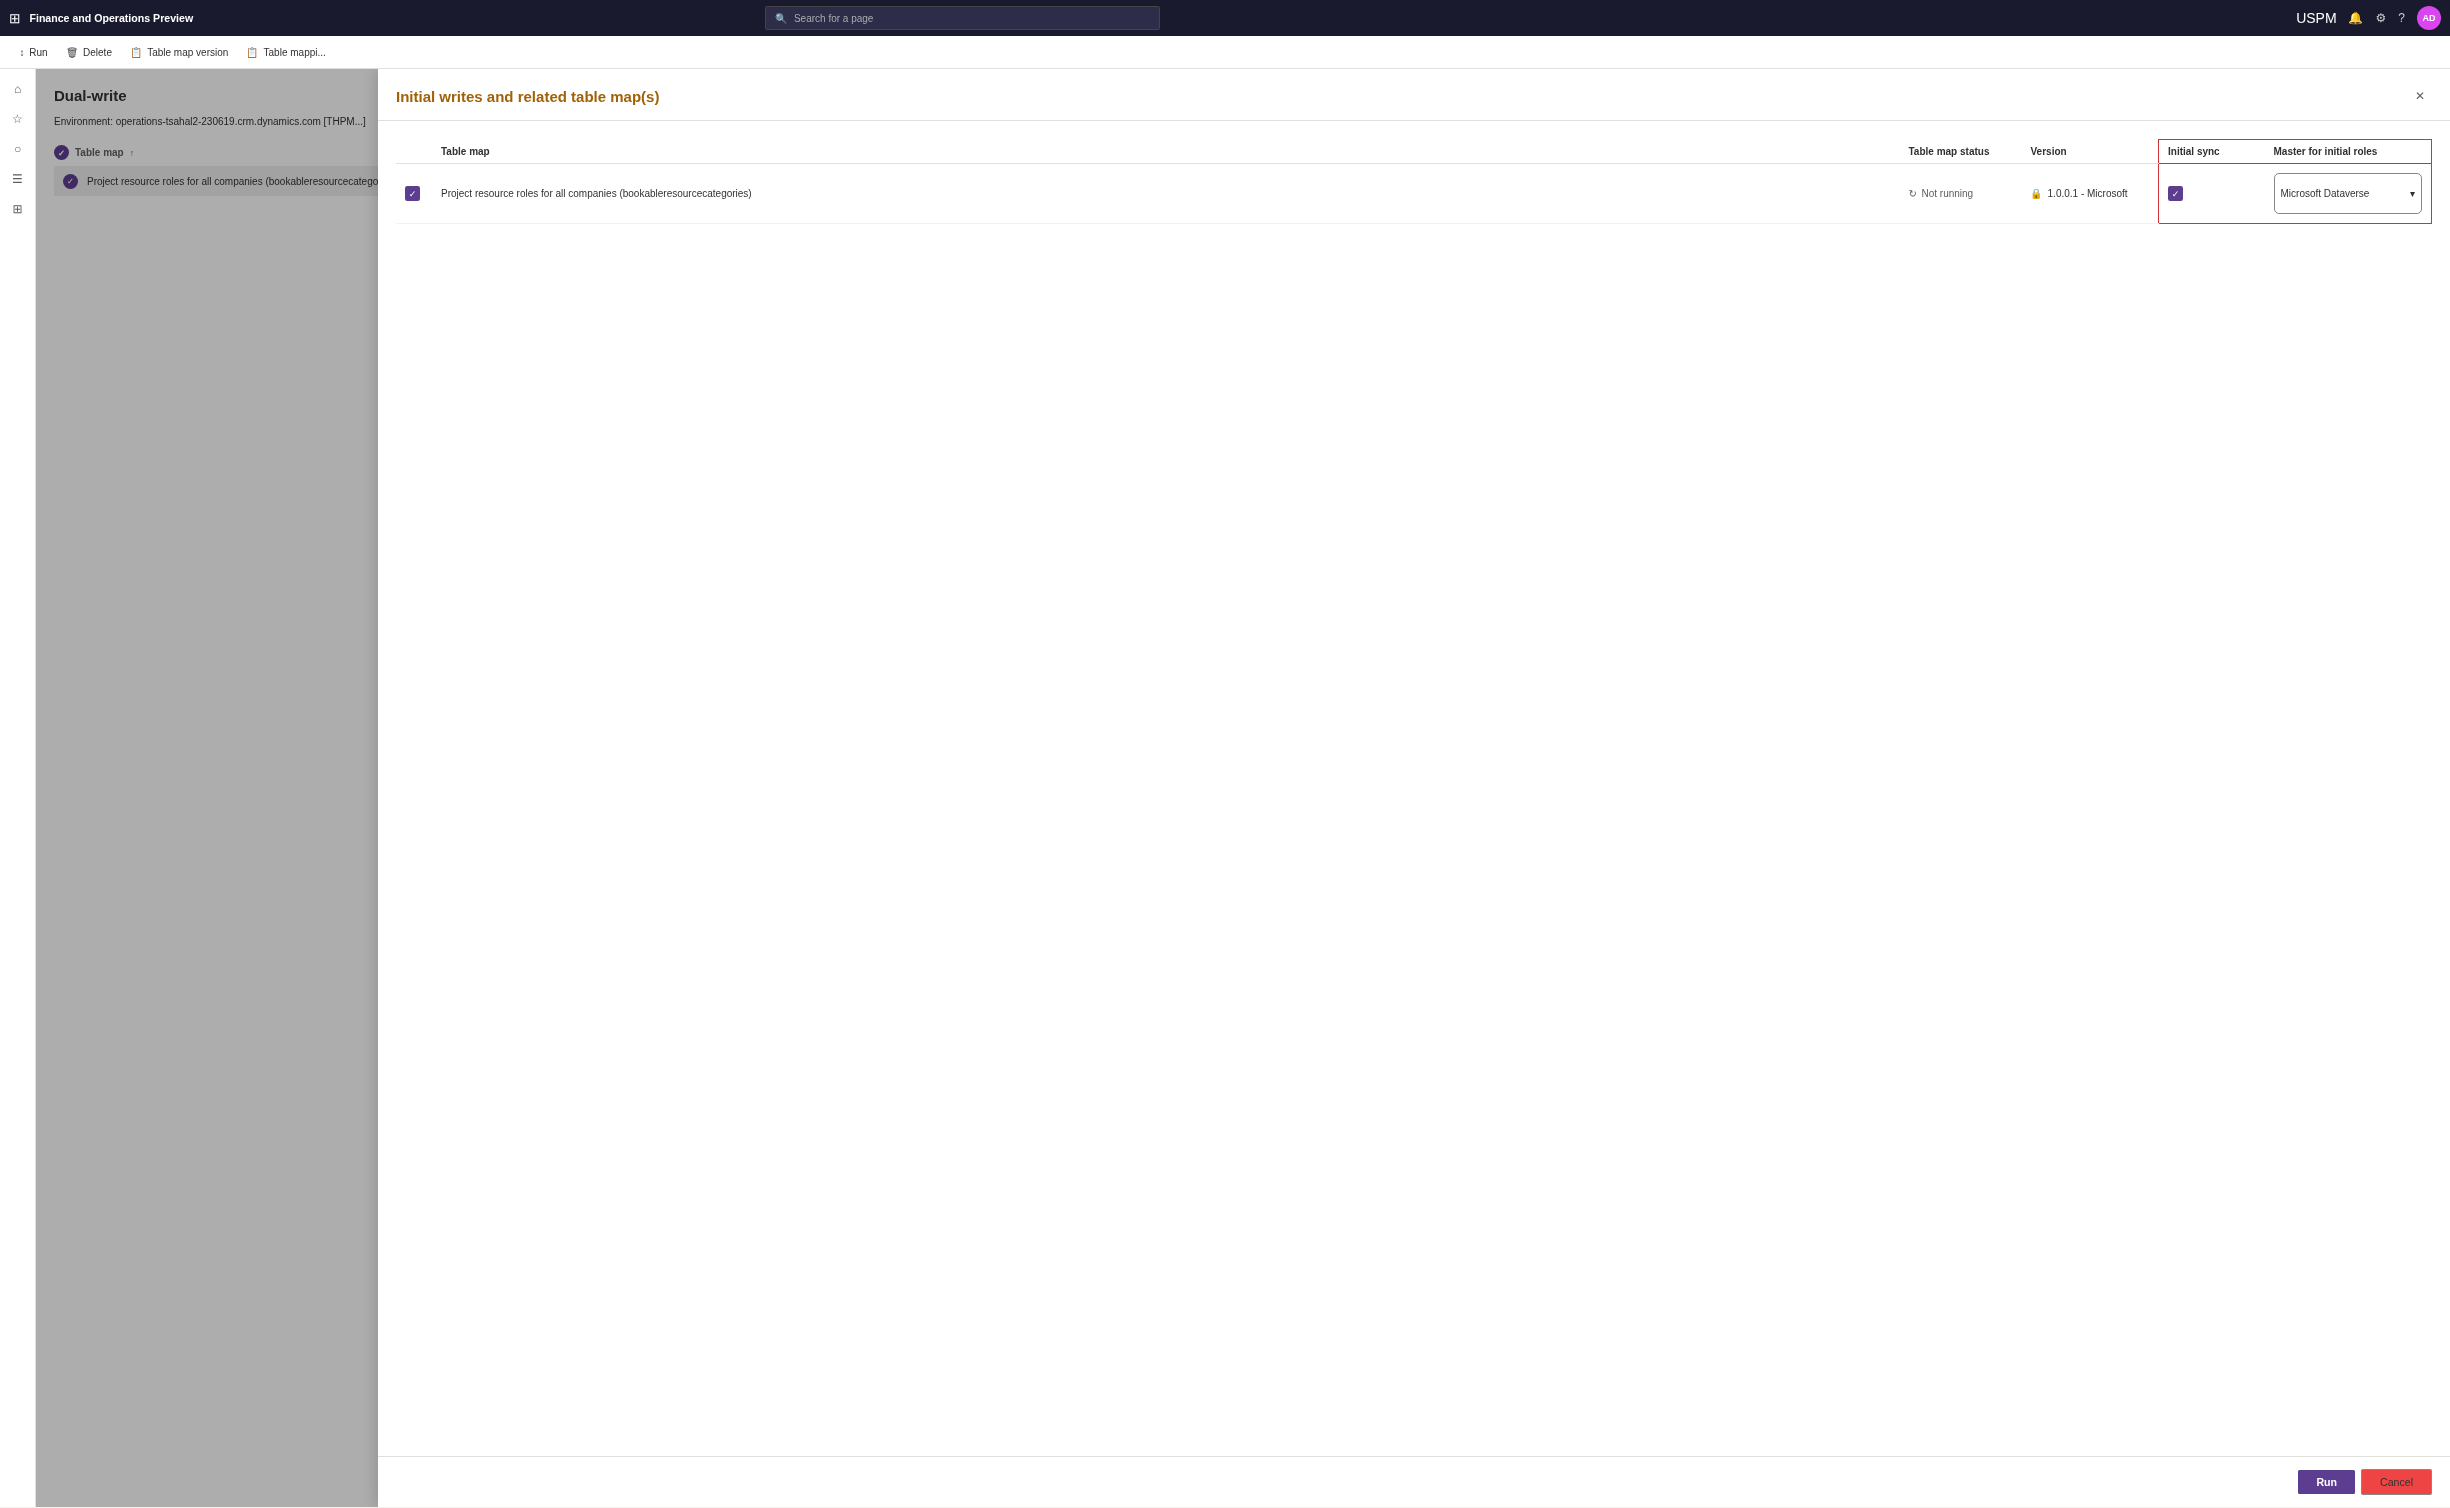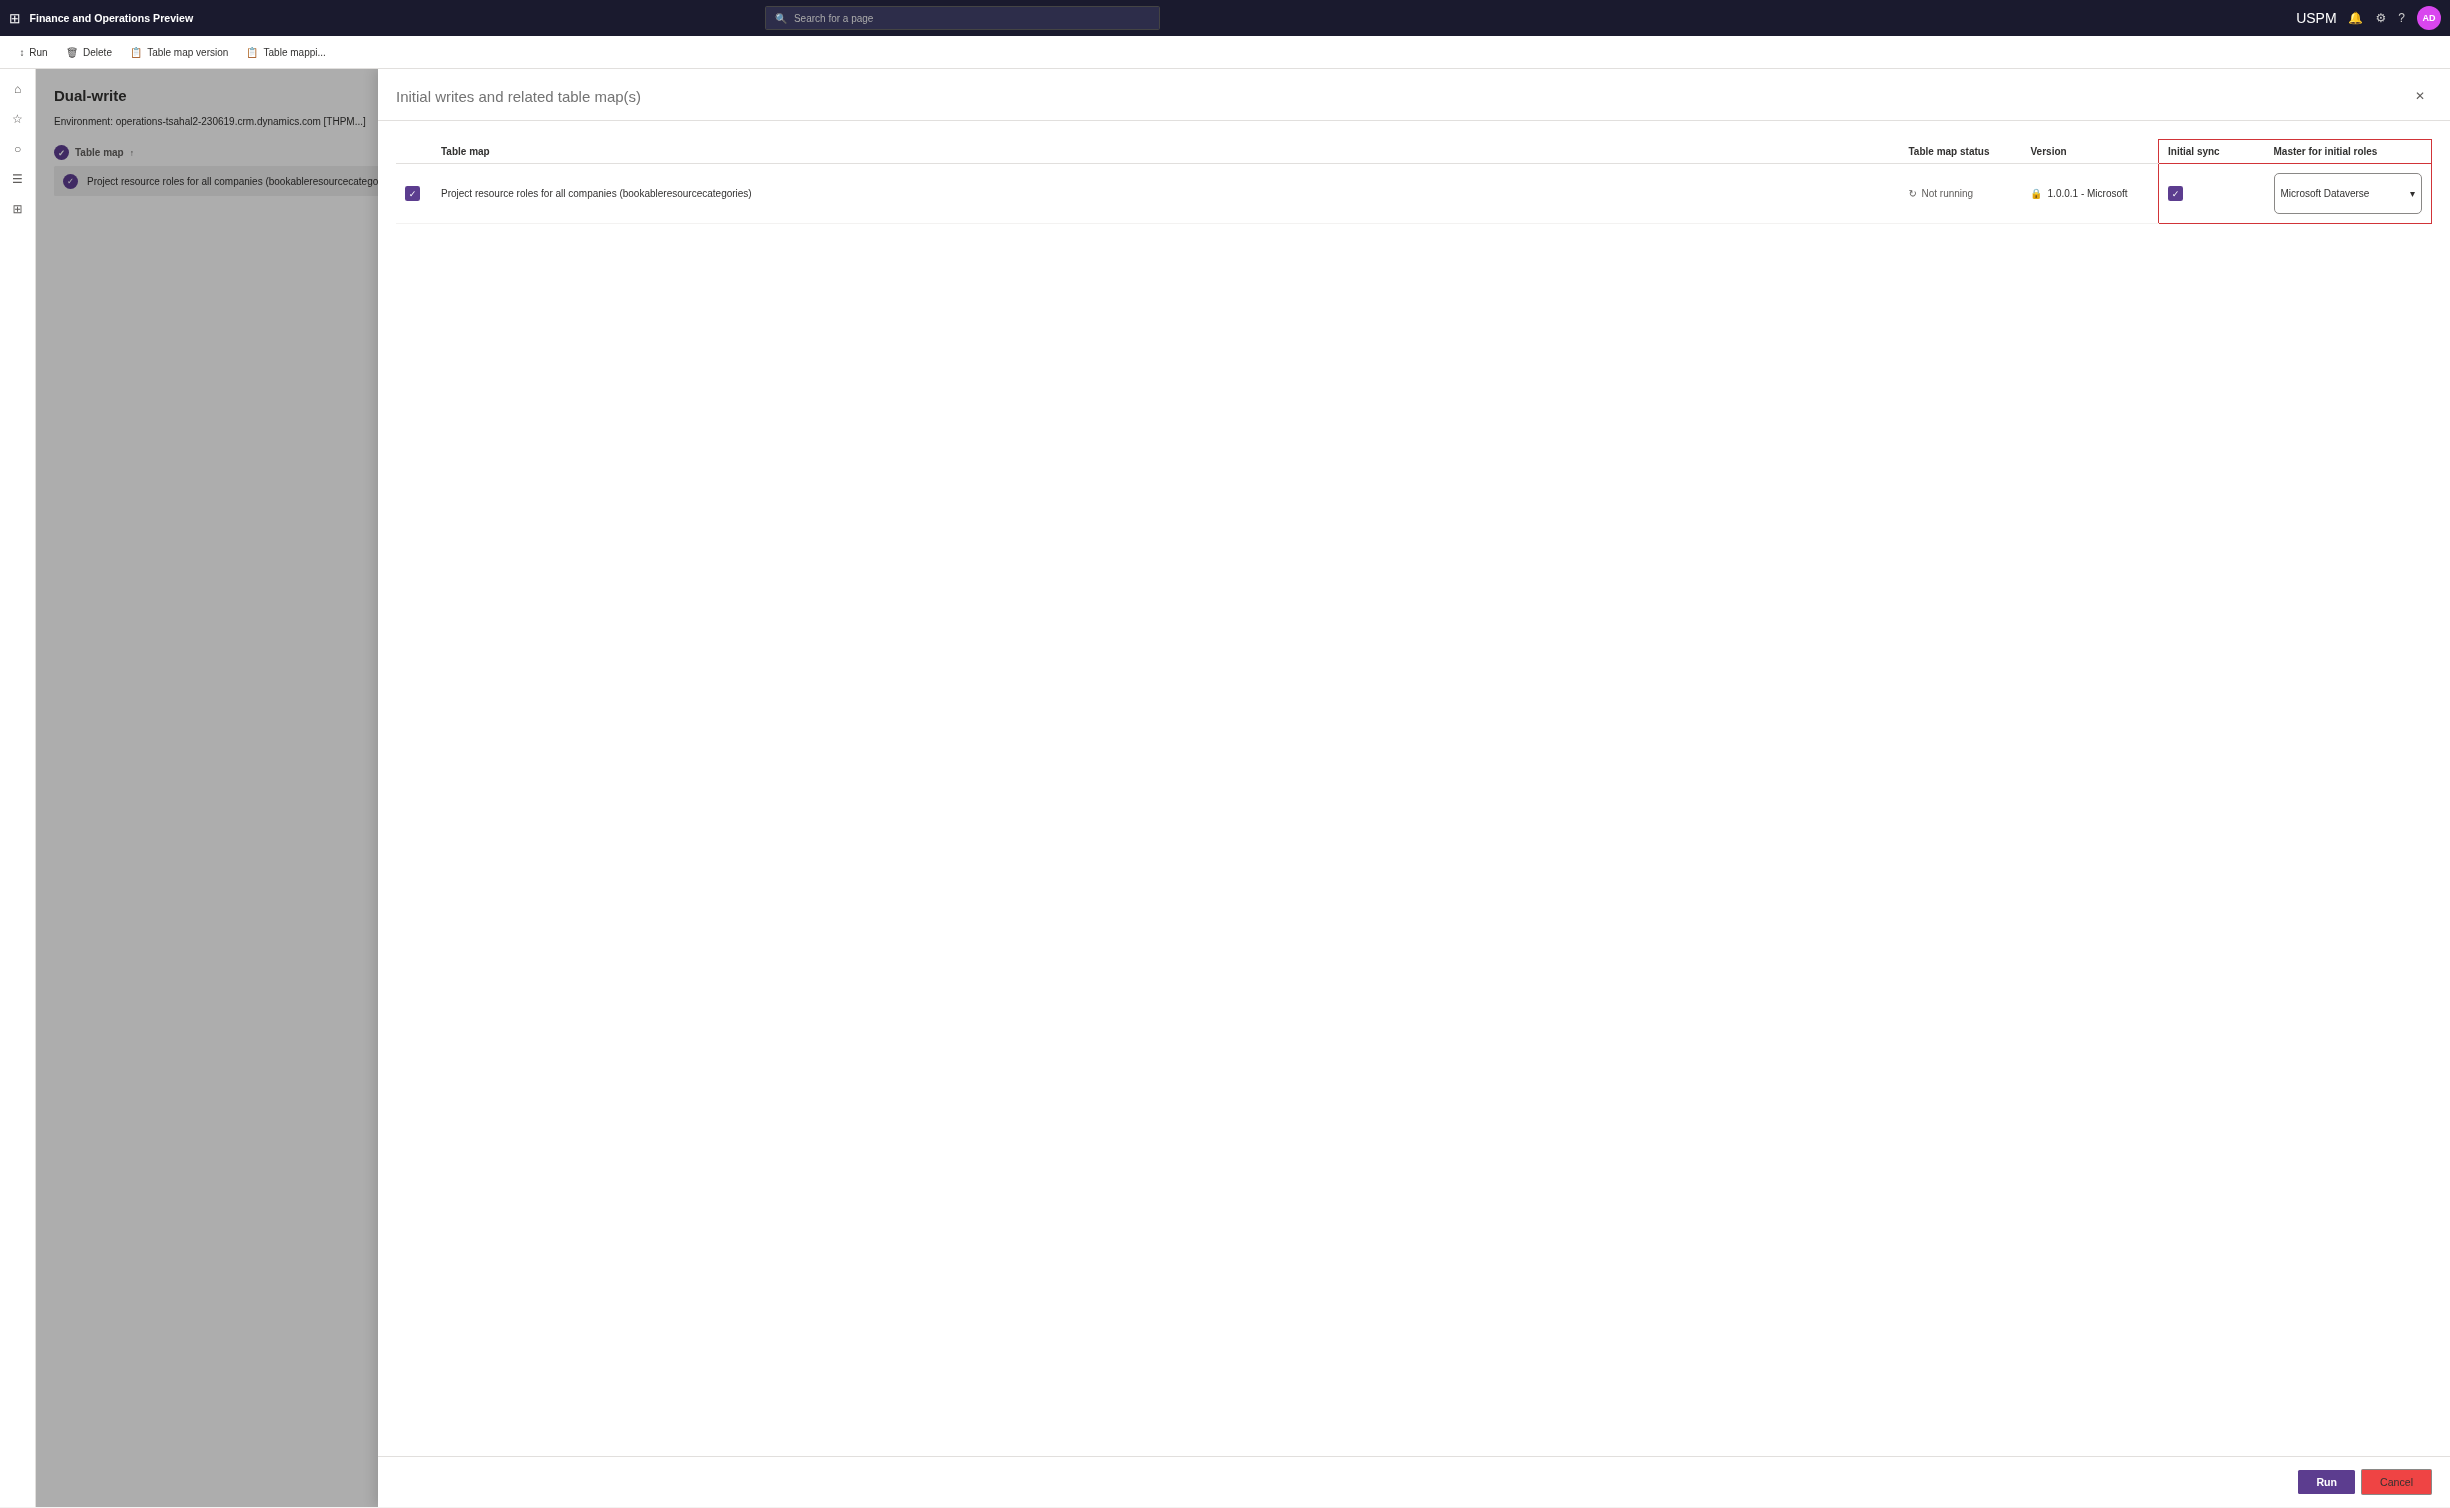--- a/index.html
+++ b/index.html
@@ -194,22 +194,22 @@
     }
     .modal-header {
       display: flex;
       align-items: center;
       justify-content: space-between;
       padding: 15px 18px 12px;
       border-bottom: 0.8px solid #e1dfdd;
     }
     .modal-title {
       font-size: 15px;
-      font-weight: 400;
-      color: #737373;
+      font-weight: 700;
+      color: #a16207;
     }
     .close-btn {
       width: 24px; height: 24px;
       border: none;
       background: transparent;
       cursor: pointer;
       display: flex; align-items: center; justify-content: center;
       font-size: 12px;
       color: #605e5c;
       border-radius: 1.5px;

